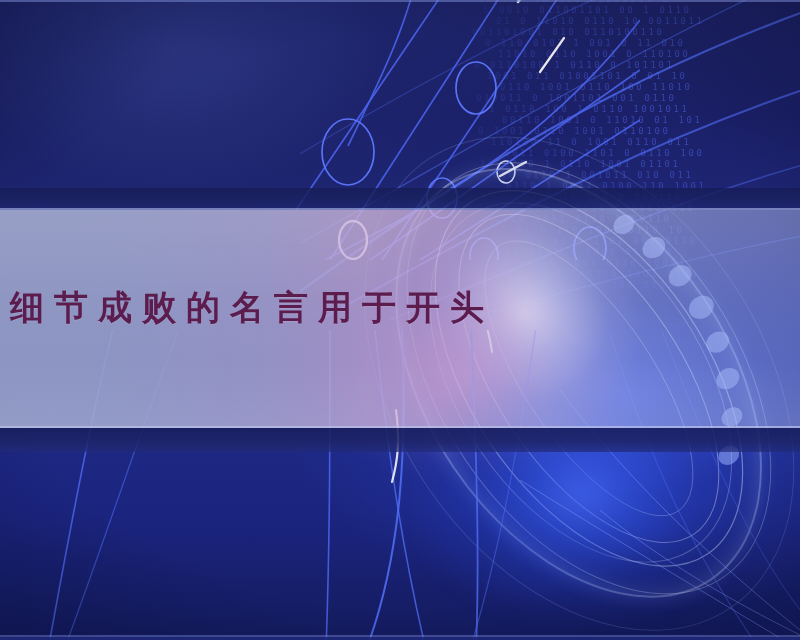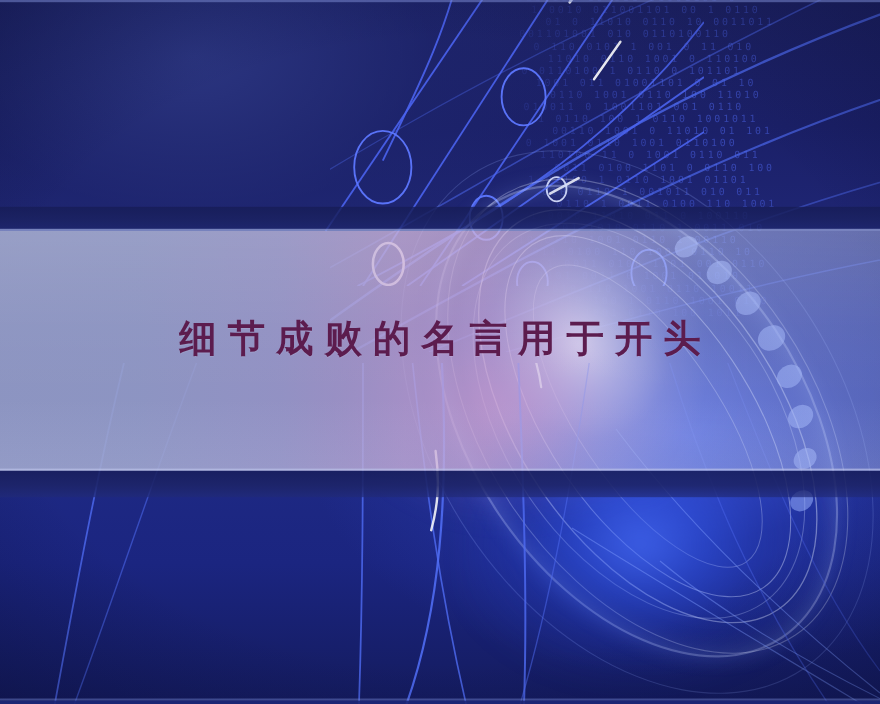--- a/index.html
+++ b/index.html
@@ -156,21 +156,21 @@
   
   .edge-top { position:absolute; left:0; top:0; width:800px; height:2px; background: rgba(120,135,205,0.55); }
   .edge-bottom { position:absolute; left:0; bottom:0; width:800px; height:3px; background: rgba(30,40,120,0.9); }
   .edge-bottom2 { position:absolute; left:0; bottom:3px; width:800px; height:2px; background: rgba(115,132,210,0.45); }
 
   
   .title-row {
     position: absolute;
     left: 0; top: 285px;
     width: 800px;
-    text-align: center;
+    text-align: left;
     z-index: 40;
   }
   .title {
     display: inline-block;
     font-family: "DejaVu Sans", "Liberation Sans", sans-serif;
     font-size: 34px;
     font-weight: bold;
     letter-spacing: 10px;
     color: #5c1c4e;
     text-shadow: 0 1px 0 rgba(255,255,255,0.10);

